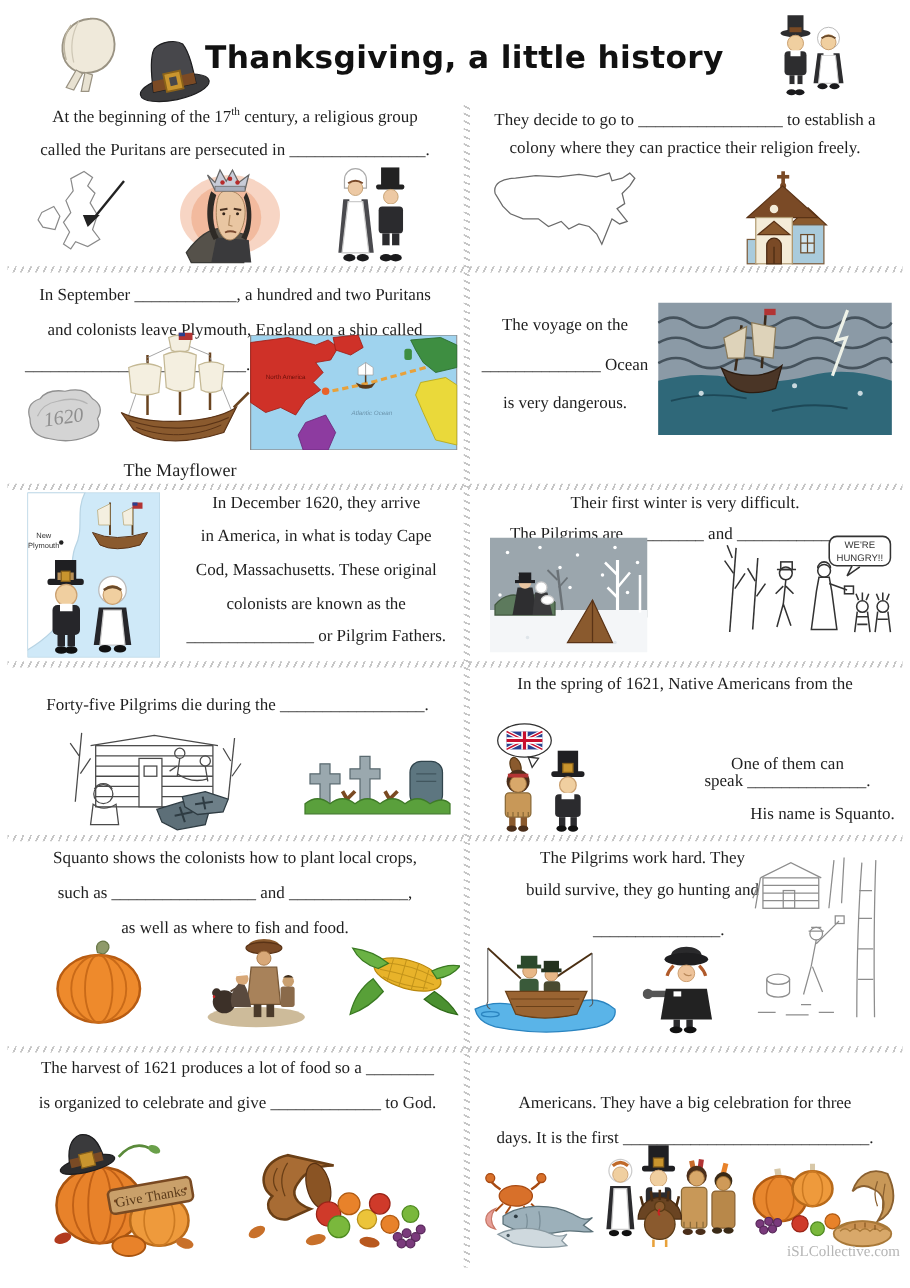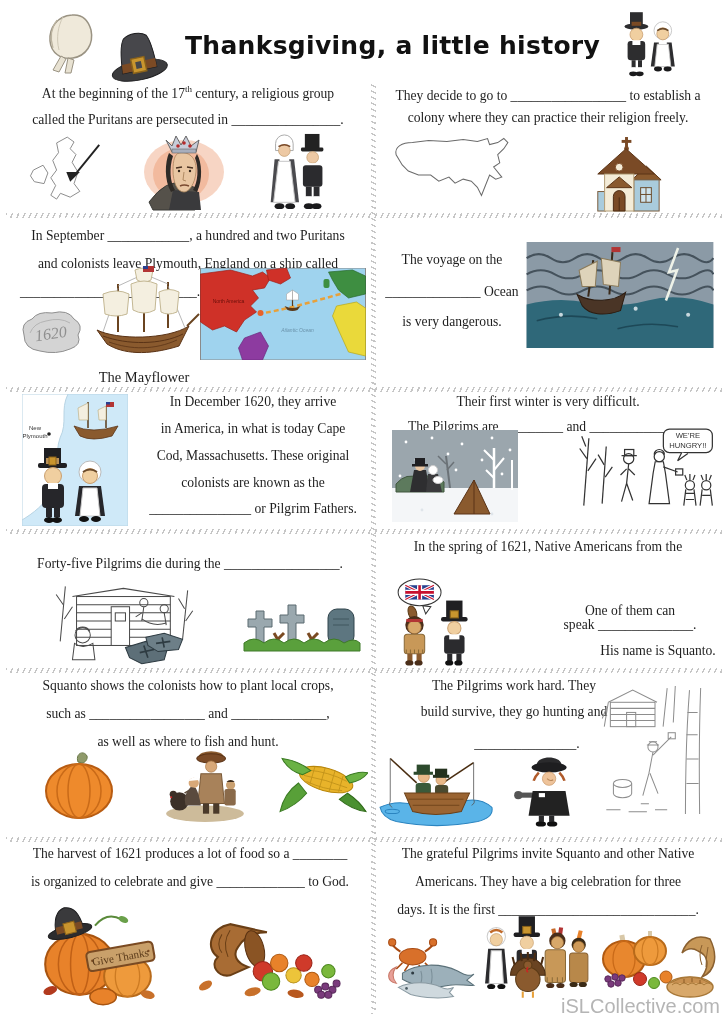--- a/index.html
+++ b/index.html
@@ -11,28 +11,28 @@
   .title{font-family:"DejaVu Sans","Liberation Sans",sans-serif;font-weight:700;
          font-size:25px;letter-spacing:.3px;color:#111;}
   .cap{font-size:14.5px;}
   sup{font-size:9px;}
   .img{position:absolute;}
   .img svg{width:100%;height:100%;display:block;}
   .hsep{position:absolute;left:6px;width:716px;height:5px;
         background:repeating-linear-gradient(115deg,#c6c6c6 0 1.4px,transparent 1.4px 5.5px);}
   .vsep{position:absolute;width:5px;
         background:repeating-linear-gradient(25deg,#c6c6c6 0 1.4px,transparent 1.4px 5.5px);}
-  .wm{font-family:Liberation Sans, sans-serif;color:#b5b5b5;font-size:20px;}
+  .wm{font-family:Liberation Serif, serif;color:#b5b5b5;font-size:12px;}
 </style>
 </head>
 <body>
 
 <div class="sheet">
 
-  <div class="t title ctr" style="left:164px;top:30px;width:400px;margin-left:21px;">Thanksgiving, a little history</div>
+  <div class="t title ctr" style="left:164px;top:30px;width:400px;">Thanksgiving, a little history</div>
 
   <div class="img" style="left:40px;top:10px;width:62px;height:66px;">
     <svg viewBox="0 0 60 66">
       <path d="M31,5 C16,6 8,18 9,31 C10,43 20,50 32,48 C45,46 53,34 50,20 C47,9 41,4 31,5Z" fill="#efe9da" stroke="#9a9383" stroke-width="1.5"></path>
       <path d="M16,10 C10,18 9,28 12,38" stroke="#bcb4a0" fill="none" stroke-width="1.2"></path>
       <path d="M22,7 C17,16 15,28 18,40" stroke="#cfc8b6" fill="none" stroke-width="1"></path>
       <path d="M20,46 L12,60 L18,62 L25,49Z" fill="#e8e2d2" stroke="#9a9383"></path>
       <path d="M27,48 L24,63 L30,63 L33,50Z" fill="#e8e2d2" stroke="#9a9383"></path>
     </svg>
   </div>
@@ -444,21 +444,21 @@
       <rect x="56" y="57" width="10" height="5" fill="#fff"></rect>
       <rect x="54" y="76" width="5" height="8" fill="#2b2b2e"></rect>
         <rect x="63" y="76" width="5" height="8" fill="#2b2b2e"></rect>
       <ellipse cx="56" cy="85" rx="4" ry="2.5" fill="#111"></ellipse>
         <ellipse cx="65" cy="85" rx="4" ry="2.5" fill="#111"></ellipse>
     </svg>
   </div>
 
   <div class="t ctr" style="left:10px;top:678px;width:356px;">Squanto shows the colonists how to plant local crops,</div>
   <div class="t ctr" style="left:10px;top:706px;width:356px;">such as _________________ and ______________,</div>
-  <div class="t ctr" style="left:10px;top:734px;width:356px;">as well as where to fish and hunt.</div>
+  <div class="t ctr" style="left:10px;top:734px;width:356px;">as well as where to fish and food.</div>
 
   <div class="img" style="left:40px;top:748px;width:78px;height:74px;">
     <svg viewBox="0 0 78 72">
       <path d="M38,13 C35,4 44,1 47,7 C48,10 45,14 42,14Z" fill="#8f9a6a" stroke="#6a7848"></path>
       <ellipse cx="39" cy="42" rx="33" ry="27" fill="#ee8a2c" stroke="#b85c12" stroke-width="2"></ellipse>
       <ellipse cx="39" cy="42" rx="22" ry="27" fill="none" stroke="#c96a18" stroke-width="1.5"></ellipse>
       <ellipse cx="39" cy="42" rx="11" ry="27" fill="none" stroke="#c96a18" stroke-width="1.5"></ellipse>
     </svg>
   </div>
 
@@ -615,21 +615,20 @@
         <circle cx="121" cy="75" r="3.4"></circle>
           <circle cx="128" cy="75" r="3.4"></circle>
           <circle cx="136" cy="64" r="3.4"></circle>
       </g>
       <ellipse cx="54" cy="72" rx="8" ry="4" fill="#c8702a" transform="rotate(-14 54 72)"></ellipse>
       <ellipse cx="96" cy="74" rx="8" ry="4" fill="#b8581e" transform="rotate(10 96 74)"></ellipse>
       <ellipse cx="8" cy="66" rx="7" ry="4" fill="#c8702a" transform="rotate(-30 8 66)"></ellipse>
     </svg>
   </div>
 
-  <div class="t ctr" style="left:376px;top:846px;width:344px;">The grateful Pilgrims invite Squanto and other Native</div>
   <div class="t ctr" style="left:376px;top:874px;width:344px;">Americans. They have a big celebration for three</div>
   <div class="t ctr" style="left:376px;top:902px;width:344px;">days. It is the first _____________________________.</div>
 
   <div class="img" style="left:382px;top:938px;width:94px;height:64px;">
     <svg viewBox="0 0 92 62">
       <ellipse cx="30" cy="18" rx="13" ry="8" fill="#d8702a" stroke="#a84a12"></ellipse>
       <path d="M18,13 Q10,8 8,2 M42,13 Q50,8 52,2" stroke="#a84a12" stroke-width="2" fill="none"></path>
       <circle cx="10" cy="4" r="3.5" fill="#d8702a" stroke="#a84a12"></circle>
         <circle cx="50" cy="4" r="3.5" fill="#d8702a" stroke="#a84a12"></circle>
       <path d="M20,24 L14,30 M26,26 L22,32 M36,26 L40,32 M42,24 L48,30" stroke="#a84a12" stroke-width="1.5"></path>

